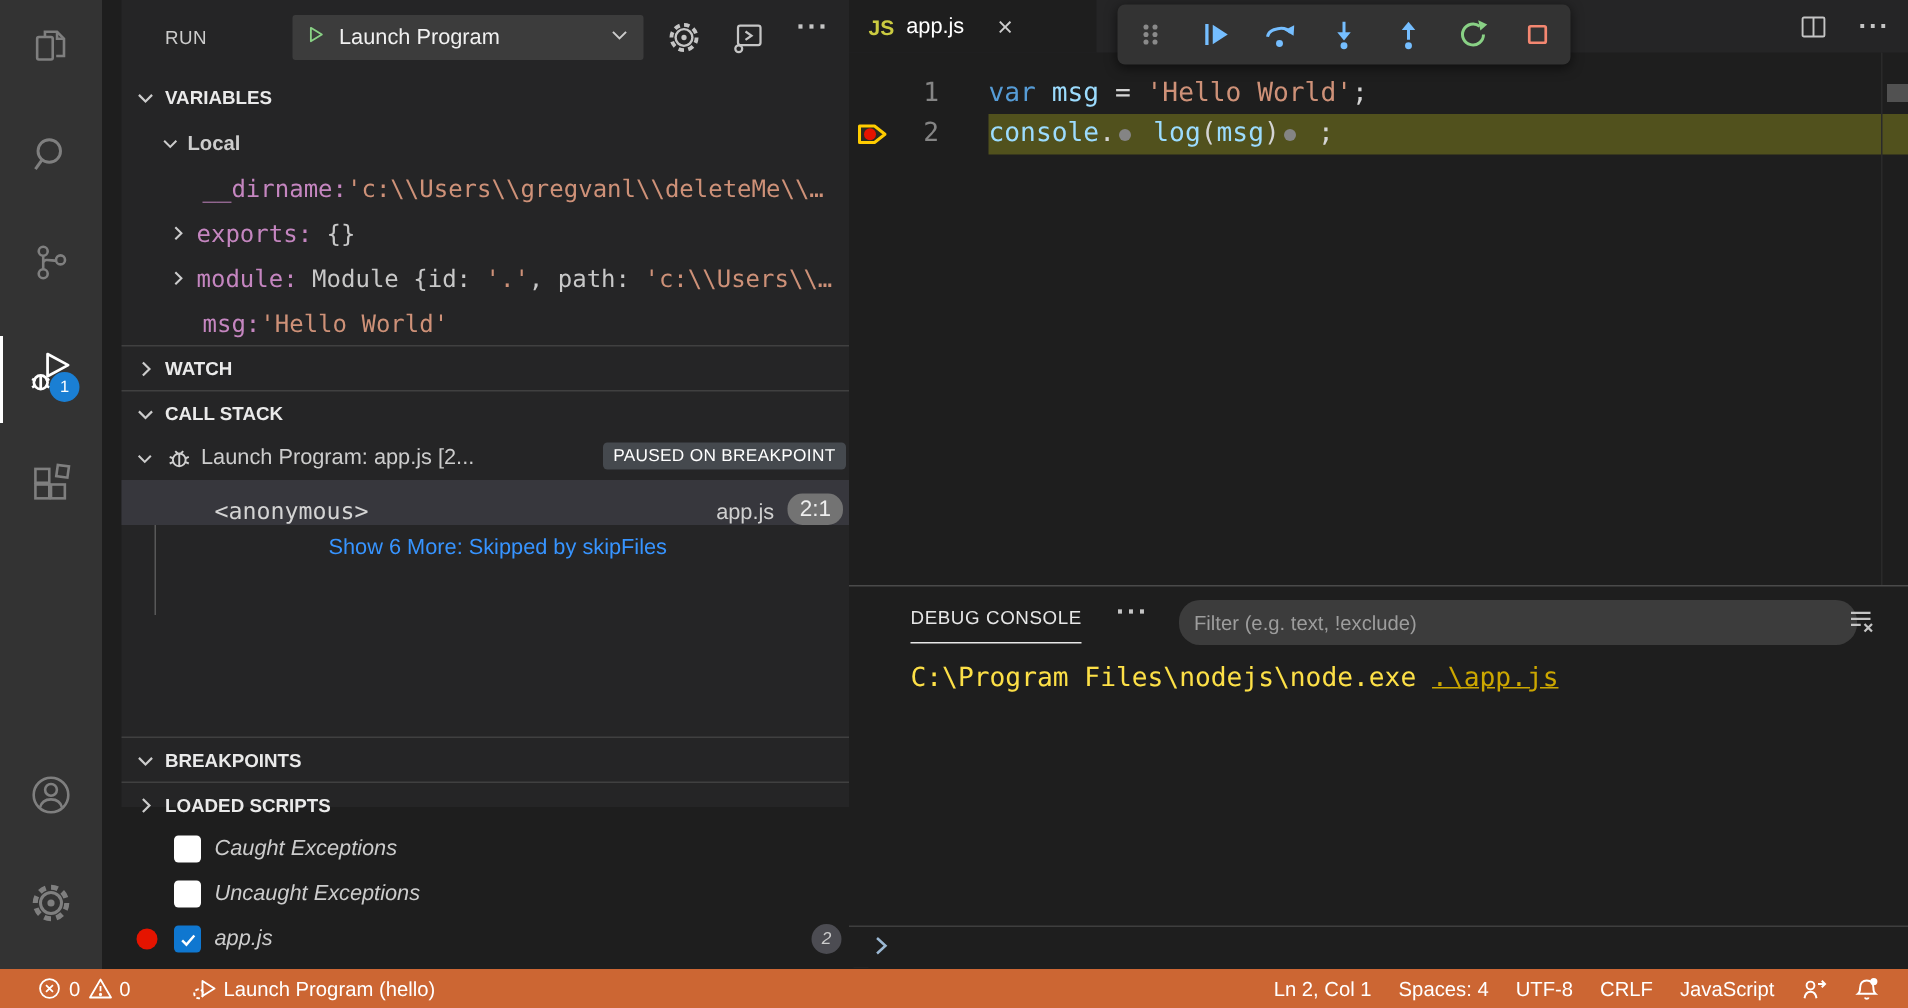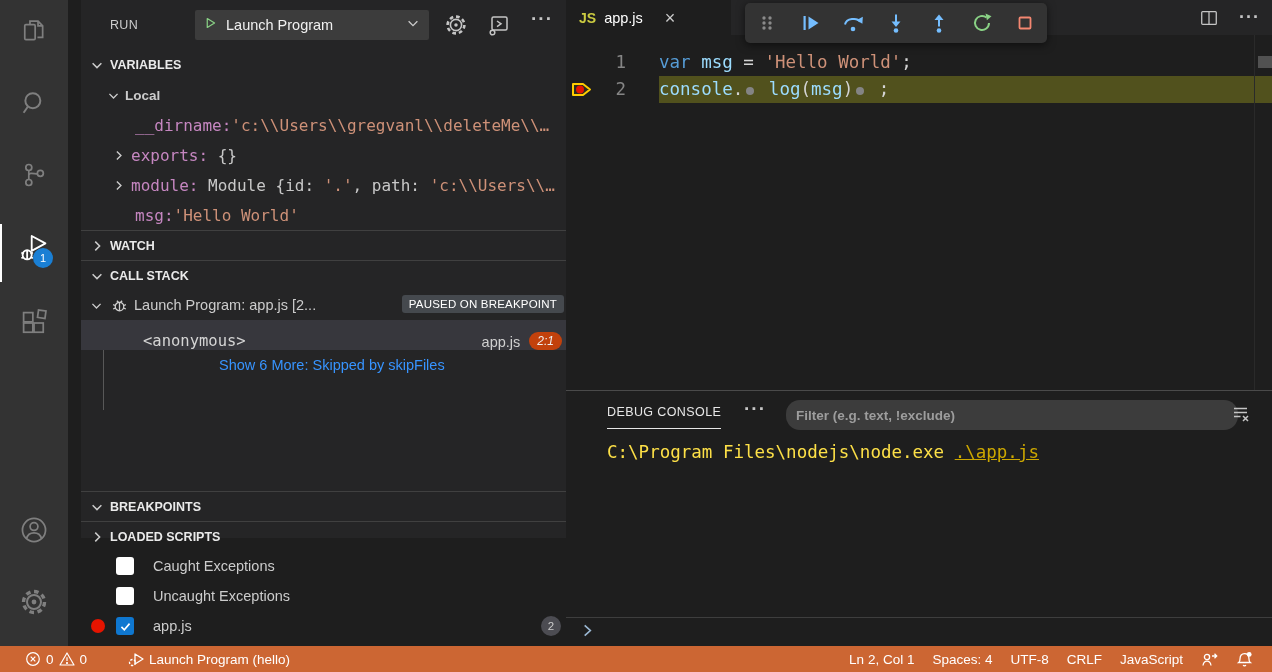--- a/index.html
+++ b/index.html
@@ -43,25 +43,25 @@
   .tk.dot { display:inline-block; width:8px; height:8px; border-radius:50%; background:#848484; margin:0 4px 0 3px; }
   .tk.out { color:#fde047; }
   .tk.link { color:#cca700; text-decoration:underline; cursor:pointer; }
 
   .session-label { font-size:14.5px; white-space:nowrap; }
   .bug-ico { margin:0 6px 0 2px; display:inline-flex; color:#d0d0d0; }
   .paused-badge { position:absolute; right:15px; top:5px; background:#45494e; color:#ffffff; font-size:11.5px; padding:3px 7px; border-radius:3px; letter-spacing:.2px; }
   .frame.selected { background:#37373d;align-items:flex-end; }
   .frame-name { padding-left:62px; font-size:15.5px; color:#d4d4d4; }
   .frame-file { margin-left:auto; font-size:14.5px; color:#d0d0d0; }
-  .pos-pill { margin:0 17px 0 9px; background:#c2410c; border-radius:10px; font-size:12px; color:#eee; padding:2px 8px;font-style:italic; }
+  .pos-pill { margin:0 17px 0 9px; background:#737373; border-radius:10px; font-size:15px; color:#eee; padding:2px 8px; }
   .show-more { padding-left:138px; font-size:14.5px; color:#3794ff; }
   .indent-guide { position:absolute; left:22px; top:300px; width:1px; height:60px; background:#585858; }
 
-  .bp { padding-left:35px; font-size:14.5px; gap:19px; }
+  .bp { padding-left:35px; font-size:14.5px; gap:9px;font-style:italic; }
   .cb { width:18px; height:18px; border-radius:3px; flex:0 0 auto; }
   .cb.unchecked { background:#ffffff; }
   .cb.checked { background:#0f77d0; display:flex; align-items:center; justify-content:center; }
   .bp-dot { position:absolute; left:10px; top:8px; width:14px; height:14px; border-radius:50%; background:#e51400; }
   .count-badge { position:absolute; right:18px; top:5px; width:20px; height:20px; border-radius:50%; background:#4c4c52; color:#cccccc; font-size:11.5px; display:flex; align-items:center; justify-content:center; }
   .side-scrollbar { position:absolute; right:0; top:385px; width:10px; height:260px; background:rgba(170,170,170,0.16); }
 
   
   .editorgroup { position:absolute; left:566px; top:0; width:706px; height:390px; background:#1e1e1e; }
   .tabbar { position:absolute; left:0; top:0; right:0; height:35px; background:#252526; }
@@ -82,21 +82,21 @@
   .lnum { position:absolute; left:0; width:60px; height:27px; text-align:right; color:#858585; font-family:"DejaVu Sans Mono",monospace; line-height:27px; }
   .code-line { position:absolute; left:0; right:16px; height:27px; line-height:27px; padding-left:93px; font-family:"DejaVu Sans Mono",monospace; white-space:pre; z-index:2; }
   .paused-icon { position:absolute; left:5px; top:45px; z-index:3; }
   .ruler-line { position:absolute; right:17px; top:0; bottom:0; width:1px; background:#2a2a2a; }
   .scroll-thumb { position:absolute; right:0; top:21px; width:14px; height:12px; background:#515151; z-index:4; cursor:pointer; }
 
   
   .panel { position:absolute; left:566px; top:390px; width:706px; height:255px; background:#1e1e1e; border-top:1px solid #4a4a4a; }
   .panel-tab { position:absolute; left:41px; top:14px; font-size:12.5px; letter-spacing:.4px; color:#e7e7e7; padding-bottom:9px; border-bottom:1px solid #e7e7e7; cursor:pointer; }
   .panel-more { position:absolute; left:178px; top:7px; font-size:19px; font-weight:bold; color:#c5c5c5; cursor:pointer; letter-spacing:1px; }
-  .filter { position:absolute; left:220px; top:9px; width:452px; height:30px; background:#3c3c3c; border:none; outline:none; border-radius:14px; color:#cccccc; font-size:13.5px; padding:0 10px; font-family:"Liberation Sans",sans-serif;font-weight:bold; }
+  .filter { position:absolute; left:220px; top:9px; width:452px; height:30px; background:#3c3c3c; border:none; outline:none; border-radius:14px; color:#cccccc; font-size:13.5px; padding:0 10px; font-family:"Liberation Sans",sans-serif; }
   .filter::placeholder { color:#9d9d9d; }
   .clear-ico { position:absolute; right:21px; top:13px; color:#c5c5c5; cursor:pointer; }
   .console-out { position:absolute; left:41px; top:51px; font-size:17.5px; white-space:pre; cursor:text; }
   .console-sep { position:absolute; left:0; right:0; top:226px; height:1px; background:#3e3e3e; }
   .prompt { position:absolute; left:14px; top:232px; color:#9bb8d3; cursor:text; }
 
   
   .statusbar { position:absolute; left:0; bottom:0; width:1272px; height:26px; background:#cc6633; color:#ffffff; display:flex; align-items:center; font-size:13.5px; }
   .sb-left { display:flex; align-items:center; padding-left:16px; gap:22px; }
   .sb-right { margin-left:auto; display:flex; align-items:center; padding-right:10px; }

